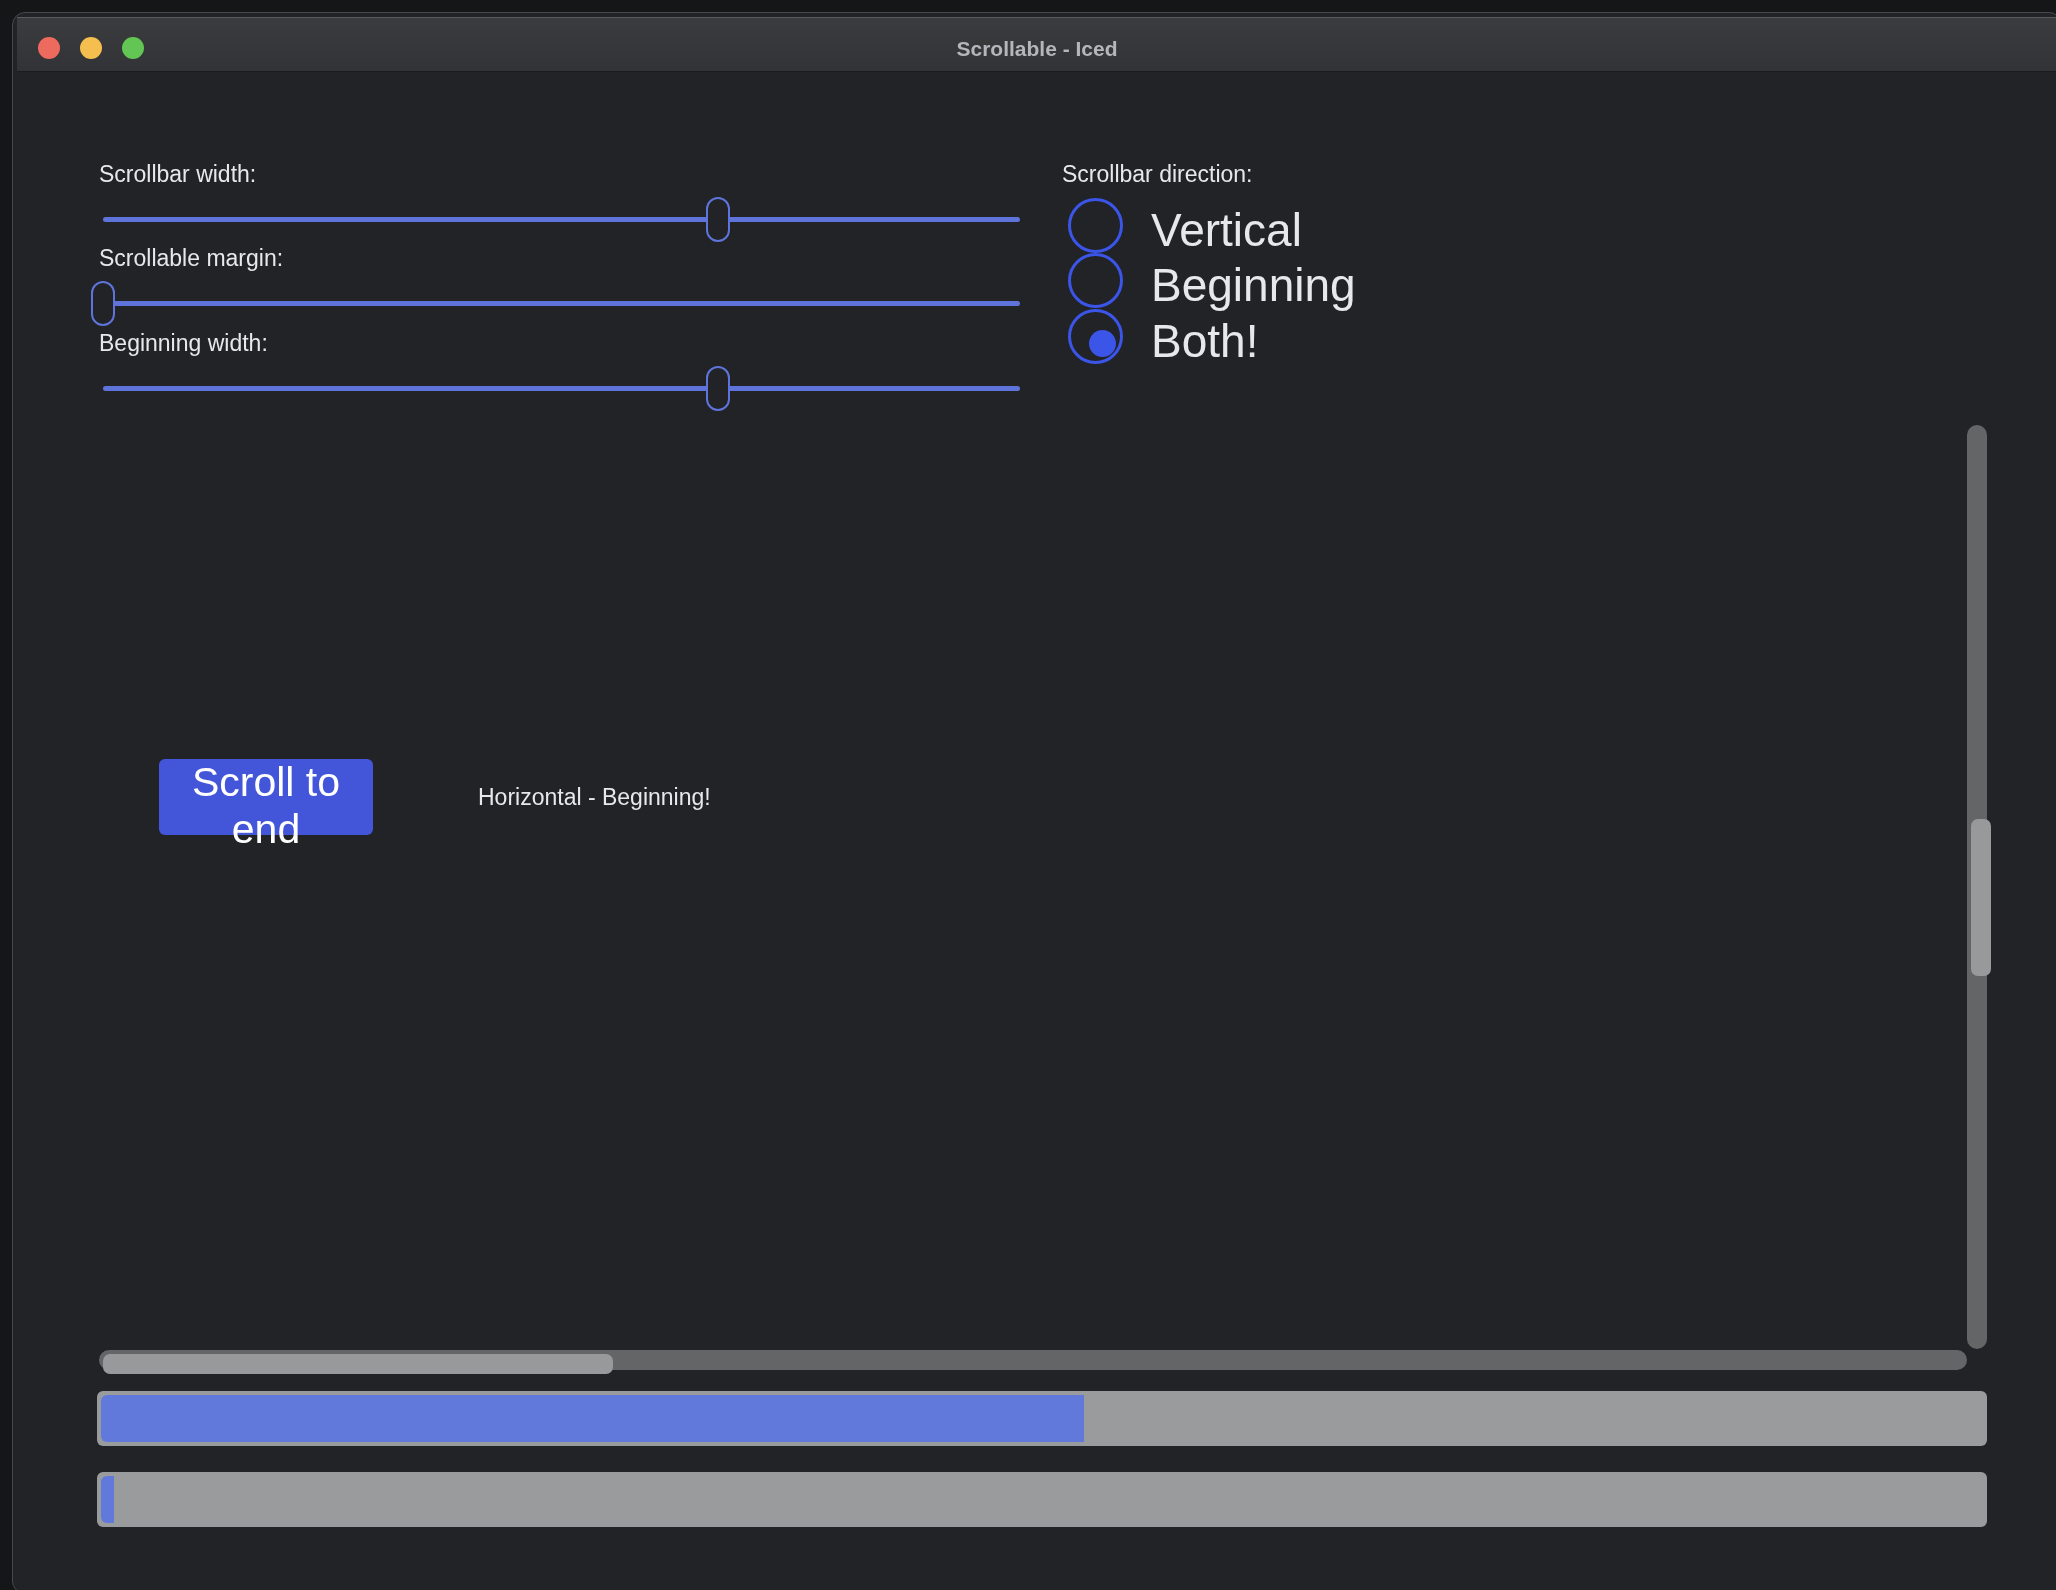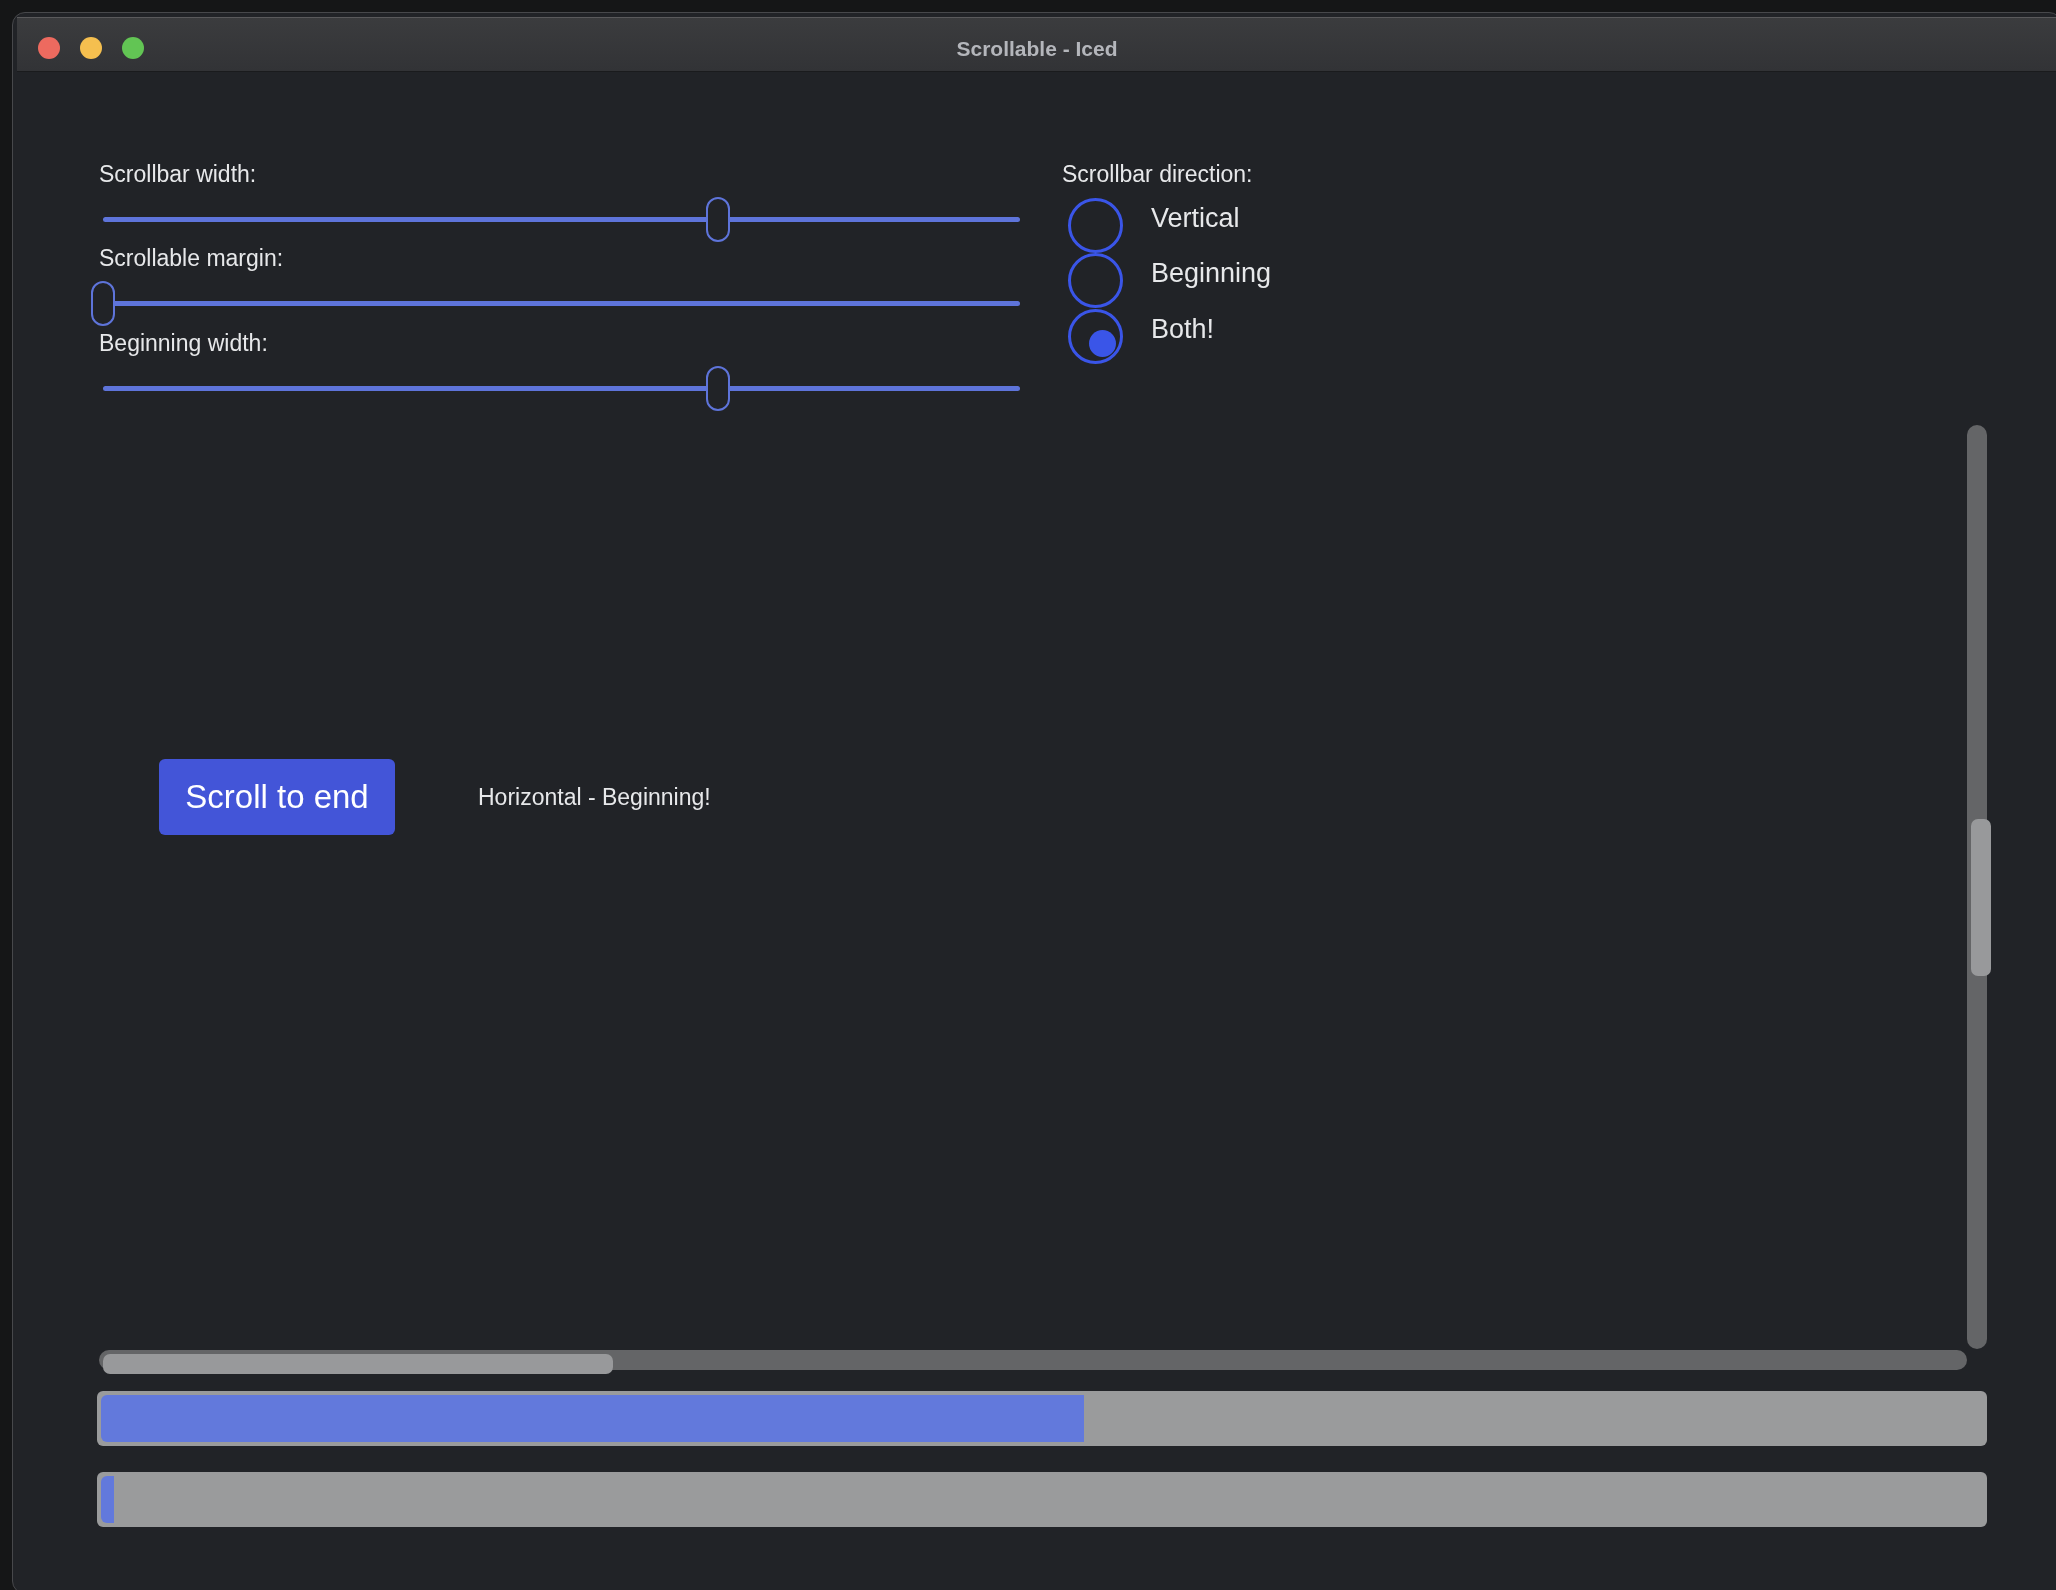--- a/index.html
+++ b/index.html
@@ -45,27 +45,27 @@
   
   .radio-row { position: absolute; left: 1047px; height: 56px; cursor: default; }
   .radio-circle {
     position: absolute; left: 0; top: 0; width: 55px; height: 55px;
     border: 3px solid #3a55e8; border-radius: 50%;
   }
   .radio-dot {
     position: absolute; left: 14px; top: 14px; width: 27px; height: 27px;
     border-radius: 50%; background: #3a55e8;
   }
-  .radio-label { position: absolute; left: 83px; top: 5px; font-size: 27px; color: #e7e8ea; white-space: nowrap; }
+  .radio-label { position: absolute; left: 83px; top: 5px; font-size: 46px; color: #e7e8ea; white-space: nowrap; }
 
   
   .btn {
-    position: absolute; left: 142px; top: 742px; width: 236px; height: 76px;
+    position: absolute; left: 142px; top: 742px; width: 214px; height: 76px;
     background: #4355d8; border: none; border-radius: 6px;
-    color: #ffffff; font-size: 33px; font-family: "Liberation Sans", sans-serif;
+    color: #ffffff; font-size: 41px; font-family: "Liberation Sans", sans-serif;
   }
 
   
   .v-track {
     position: absolute; left: 1950px; top: 408px; width: 20px; height: 924px;
     background: #646567; border-radius: 10px;
   }
   .v-scroller { position: absolute; left: 0; width: 20px; background: #98999b; border-radius: 7px; }
   .h-track {
     position: absolute; left: 82px; top: 1333px; width: 1868px; height: 20px;

